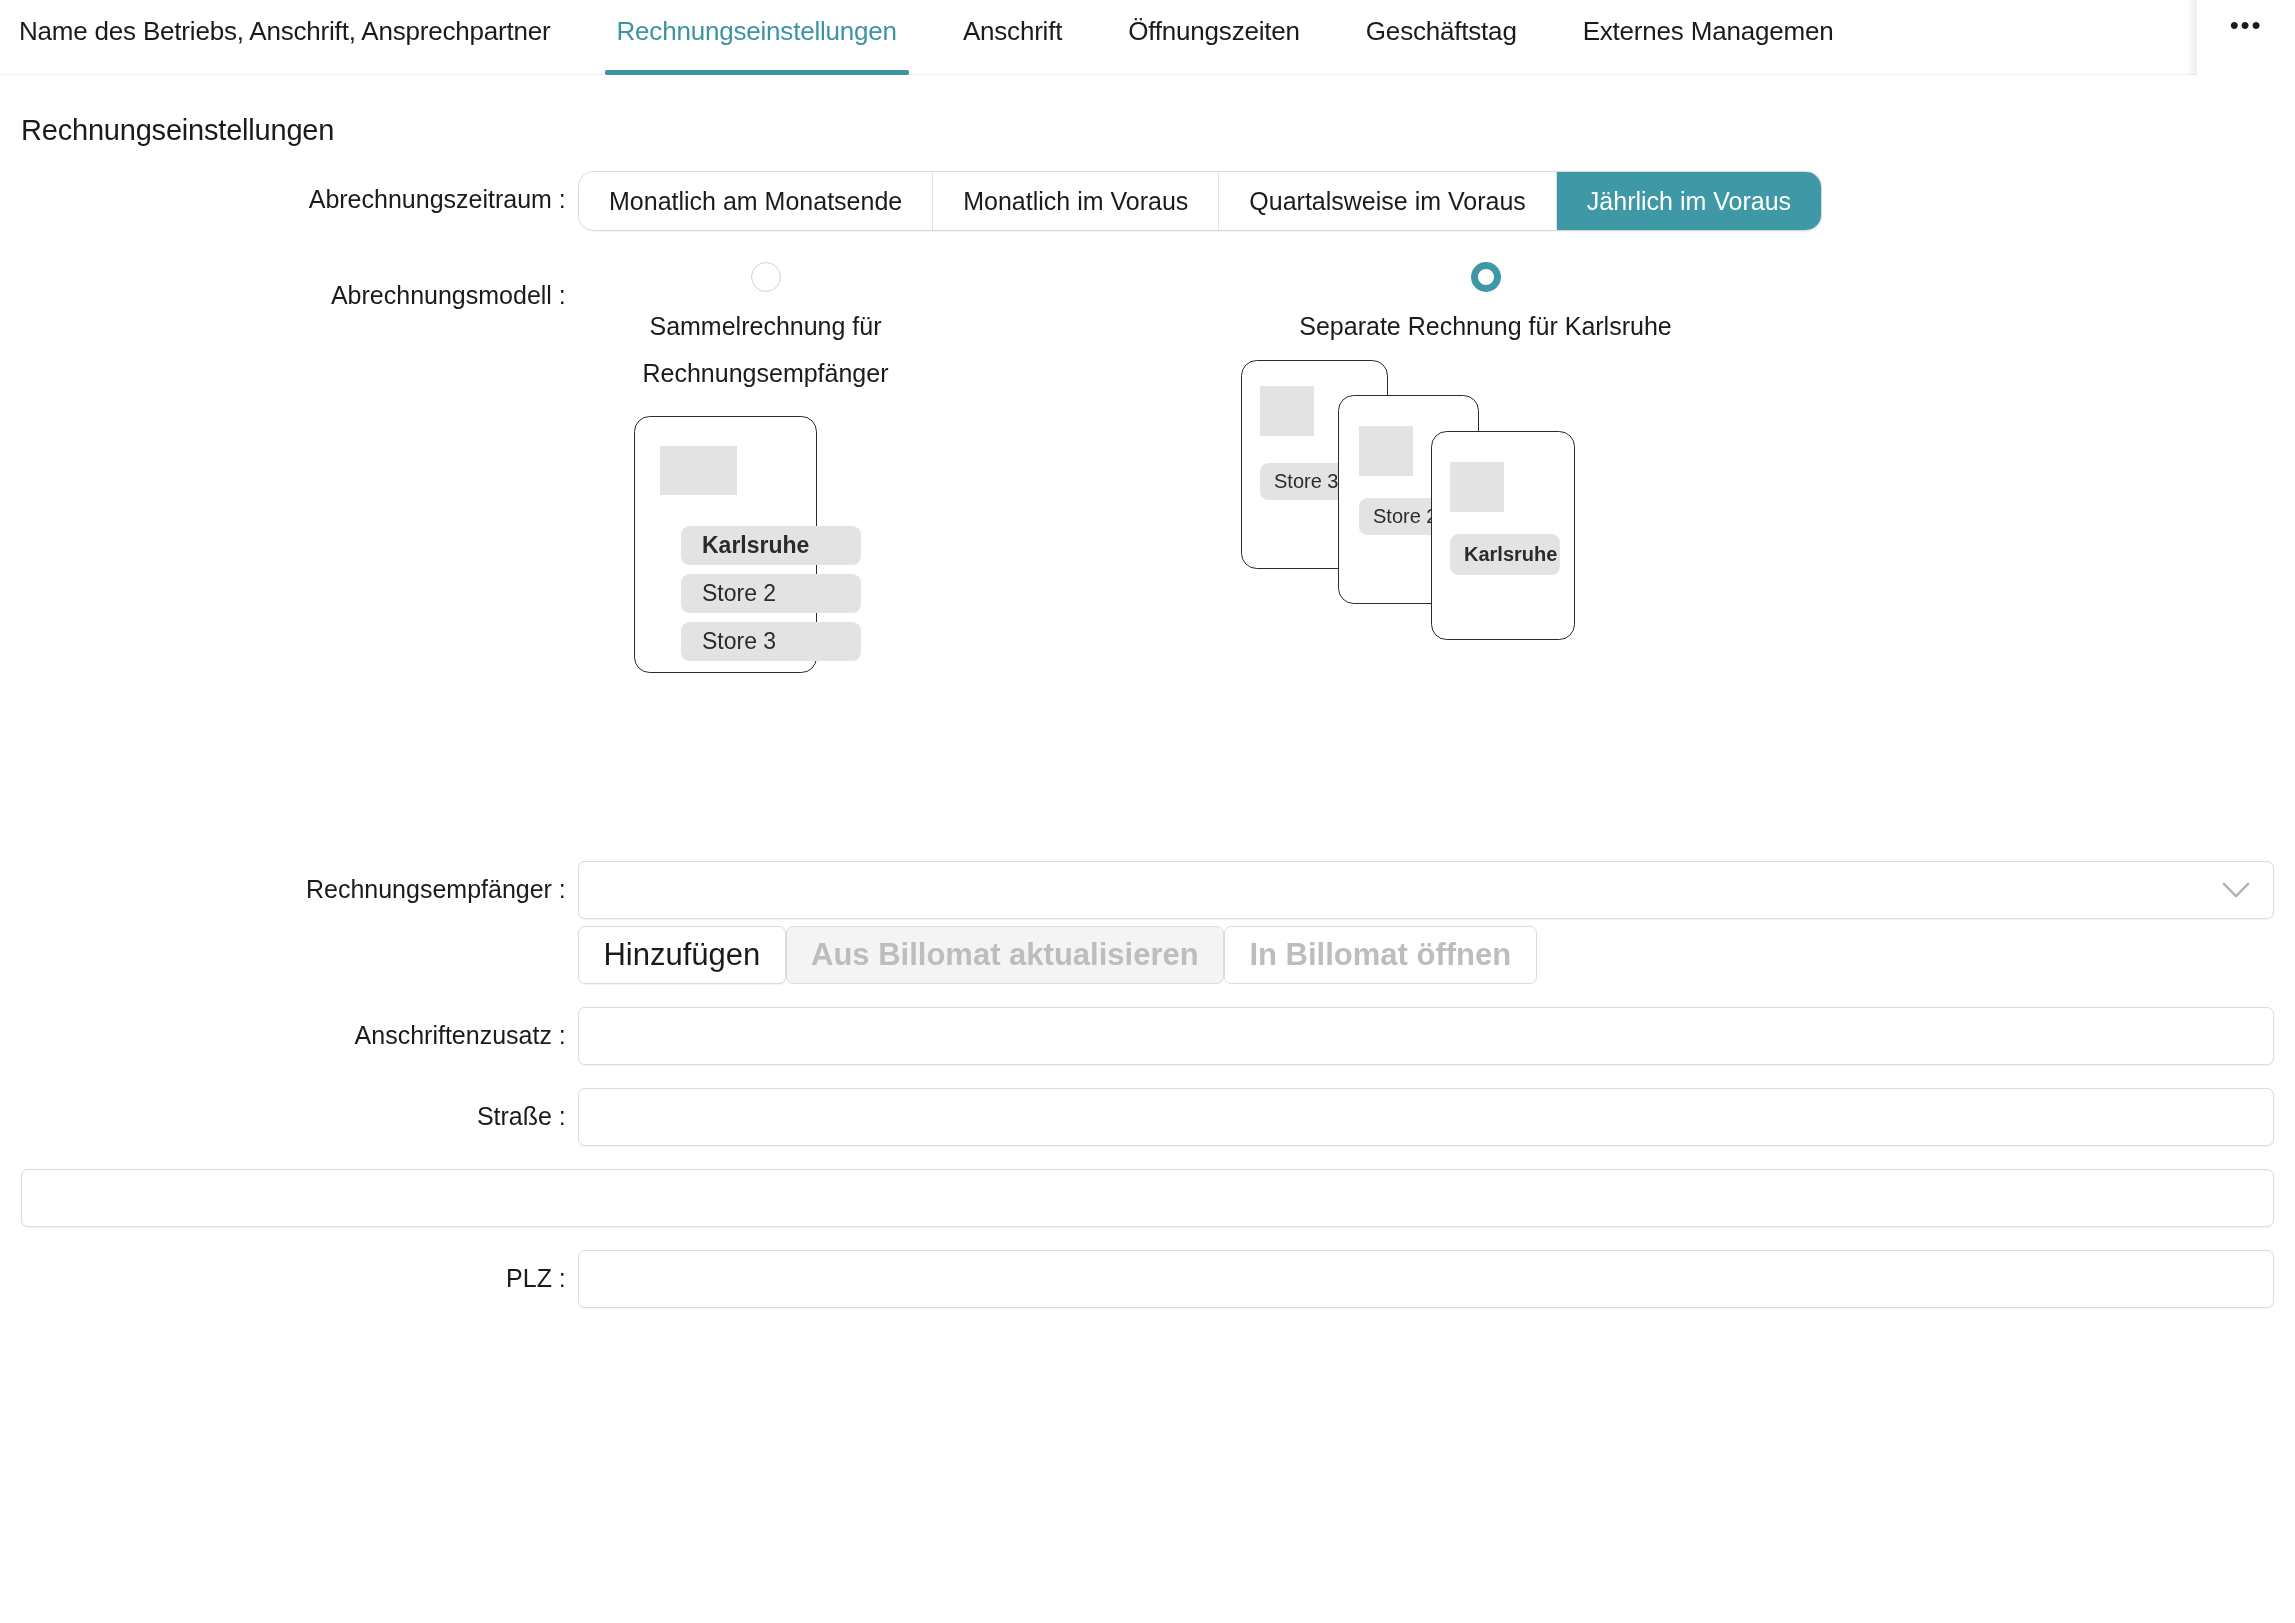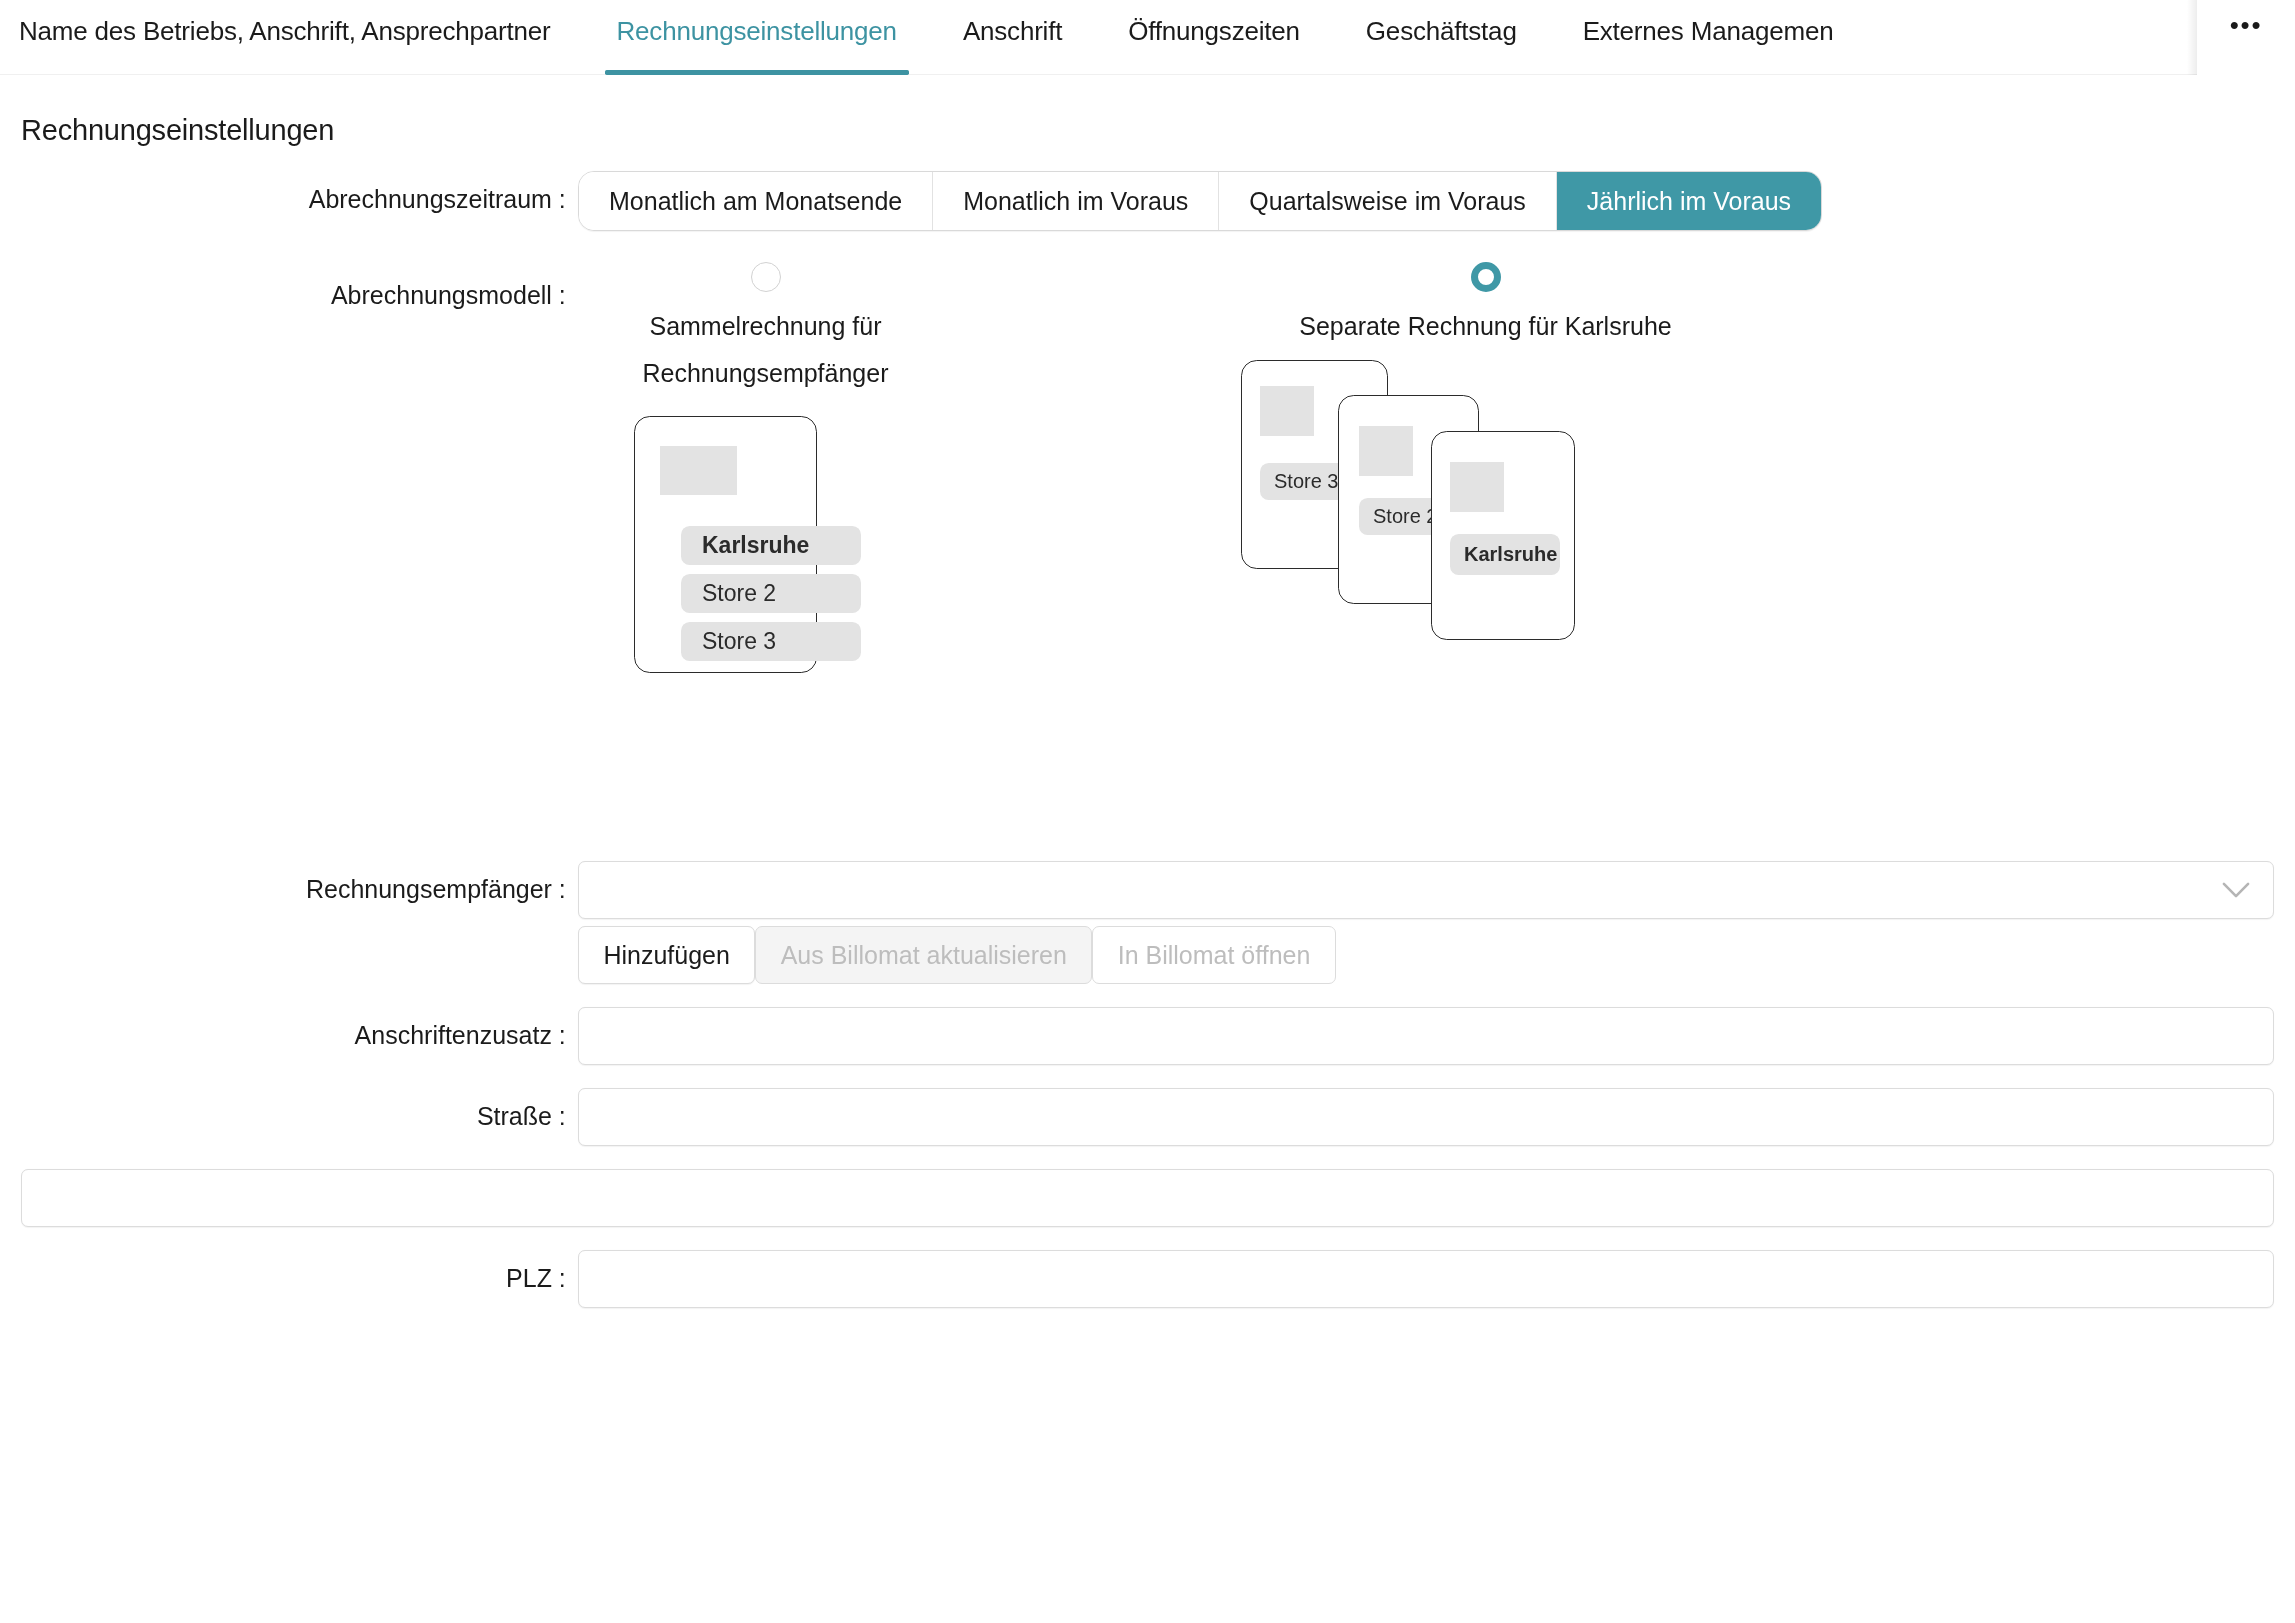--- a/index.html
+++ b/index.html
@@ -242,35 +242,36 @@
     transform: translateY(-50%);
     pointer-events: none;
     line-height: 0;
   }
 
   .btn-row { display: flex; margin-top: 7px; }
   .btn {
     height: 58px;
     padding: 0 24.4px;
     display: flex; align-items: center;
-    font-size: 25px;
+    font-size: 31px;
     border: 0.9px solid #dcdcdc;
     border-radius: 7px;
     background: #ffffff;
     color: #1b1b1b;
     cursor: pointer;
     white-space: nowrap;
     box-shadow: 0 0.9px 0.9px rgba(0,0,0,0.05);
     font-family: "Liberation Sans", sans-serif;
   }
   .btn.disabled {
     color: #bdbdbd;
     cursor: default;
     background: #f4f4f4;
     box-shadow: none;
+    font-weight: bold;
   }
   .btn.disabled.plain { background: #ffffff; }
 </style>
 </head>
 <body>
 
 <div class="tabbar">
   <div class="tabs">
     <div class="tab">
       <span>Name des Betriebs, Anschrift, Ansprechpartner</span>

